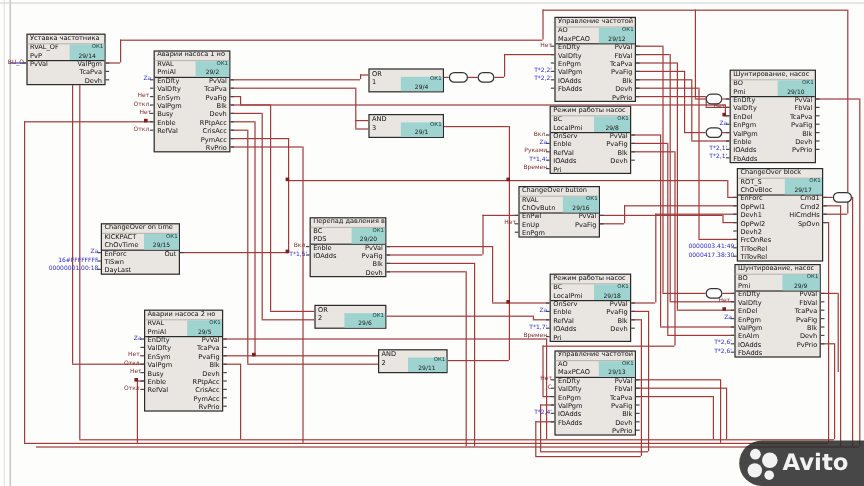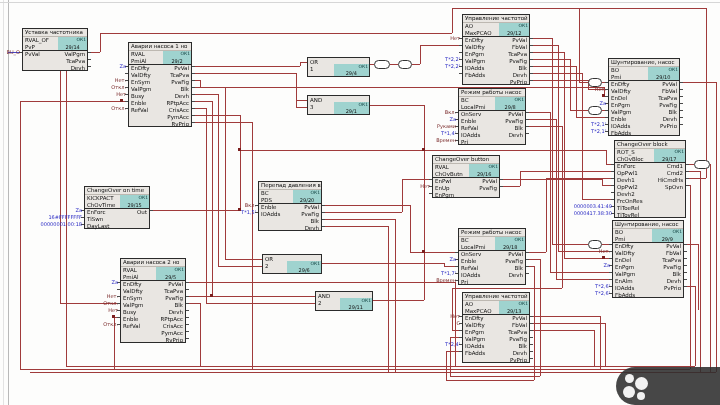--- a/index.html
+++ b/index.html
@@ -935,14 +935,15 @@
       <div class="b-ref">
         <span class="badge">ОК1</span>
         <span class="refnum">29/11</span>
       </div>
     </div>
     <div class="watermark">
     <span class="wm-c" style="left:9px;top:7px;width:9px;height:9px;"></span>
     <span class="wm-c" style="left:19px;top:10px;width:13px;height:13px;"></span>
     <span class="wm-c" style="left:7px;top:19px;width:12px;height:12px;"></span>
     <span class="wm-c" style="left:21px;top:25px;width:8px;height:8px;"></span>
+    <span class="wm-text">Avito</span>
   </div>
 </div>
 
 </body></html>

